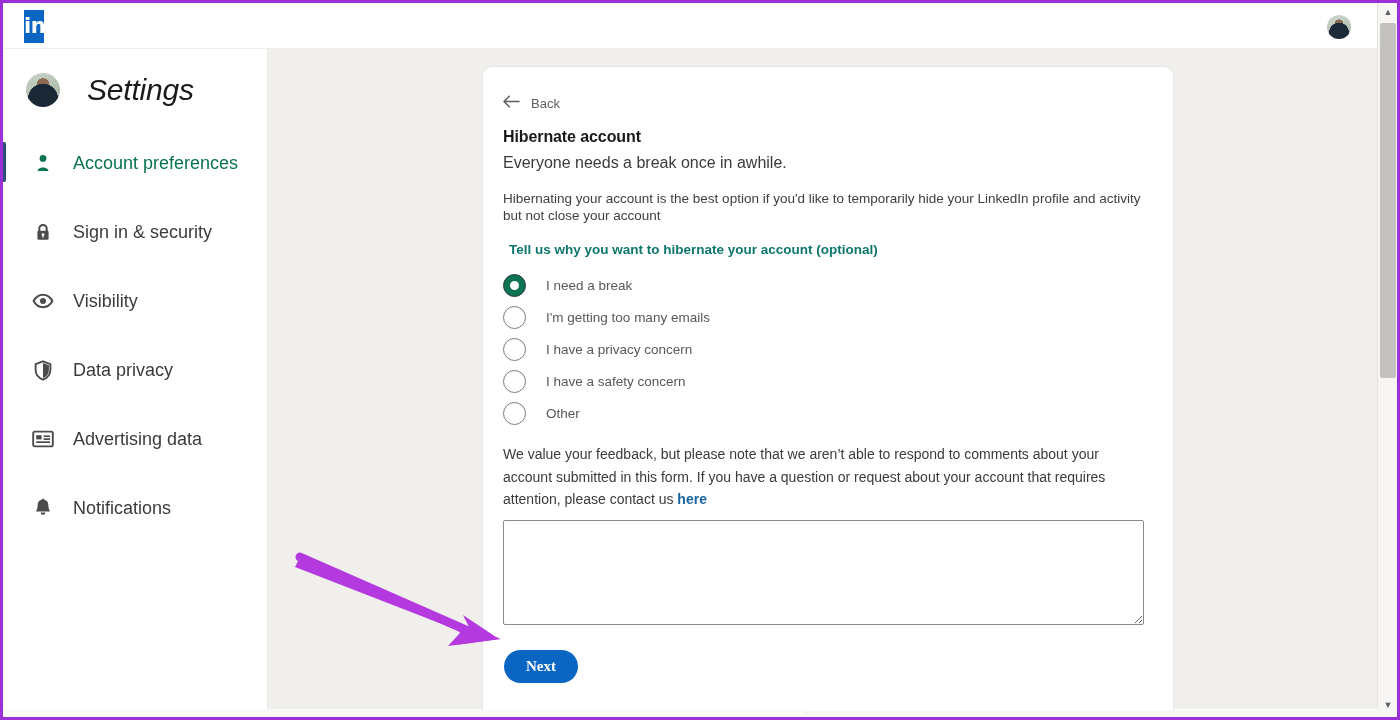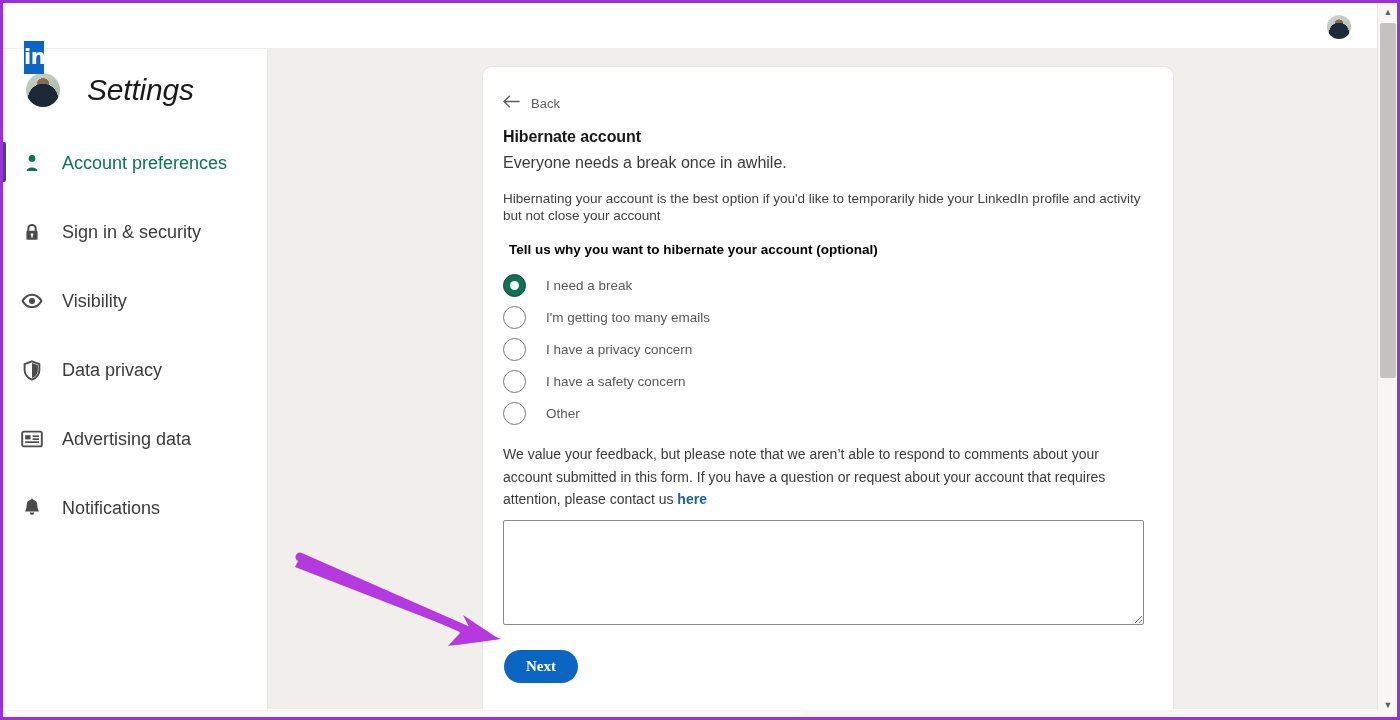--- a/index.html
+++ b/index.html
@@ -31,21 +31,20 @@
     background: #ffffff;
     border-bottom: 1px solid #f0eeeb;
     z-index: 5;
   }
   #li-logo {
     position: absolute;
     left: 21px; top: 7px;
     width: 20px; height: 33px;
     background: #0a66c2;
     border-radius: 0;
-    margin-top: 31px;
   }
   #li-logo .li-in {
     position: absolute;
     left: 0; top: 0; right: 0; bottom: 0;
     color: #ffffff;
     font-family: "DejaVu Sans", sans-serif;
     font-weight: 700;
     font-size: 21px;
     line-height: 33px;
     text-align: center;
@@ -96,21 +95,21 @@
     letter-spacing: -0.2px;
   }
 
   #nav { margin-top: 32px; }
   .nav-item {
     position: relative;
     display: flex;
     align-items: center;
     gap: 19px;
     height: 48px;
-    padding-left: 18px;
+    padding-left: 29px;
     margin-bottom: 21px;
     cursor: pointer;
   }
   .nav-item .nav-ico {
     width: 22px; height: 22px;
     flex: 0 0 auto;
     display: flex; align-items: center; justify-content: center;
   }
   .nav-item .nav-label {
     font-size: 18px;
@@ -177,21 +176,21 @@
     font-size: 13.5px;
     line-height: 17px;
     color: #404040;
     width: 645px;
     margin-bottom: 18px;
   }
 
   #radio-legend {
     font-size: 13.5px;
     font-weight: 700;
-    color: #000000;
+    color: #0f766e;
     margin-left: 6px;
     margin-bottom: 14px;
   }
 
   .radio-row {
     display: flex;
     align-items: center;
     gap: 20px;
     height: 28px;
     margin-bottom: 4px;

